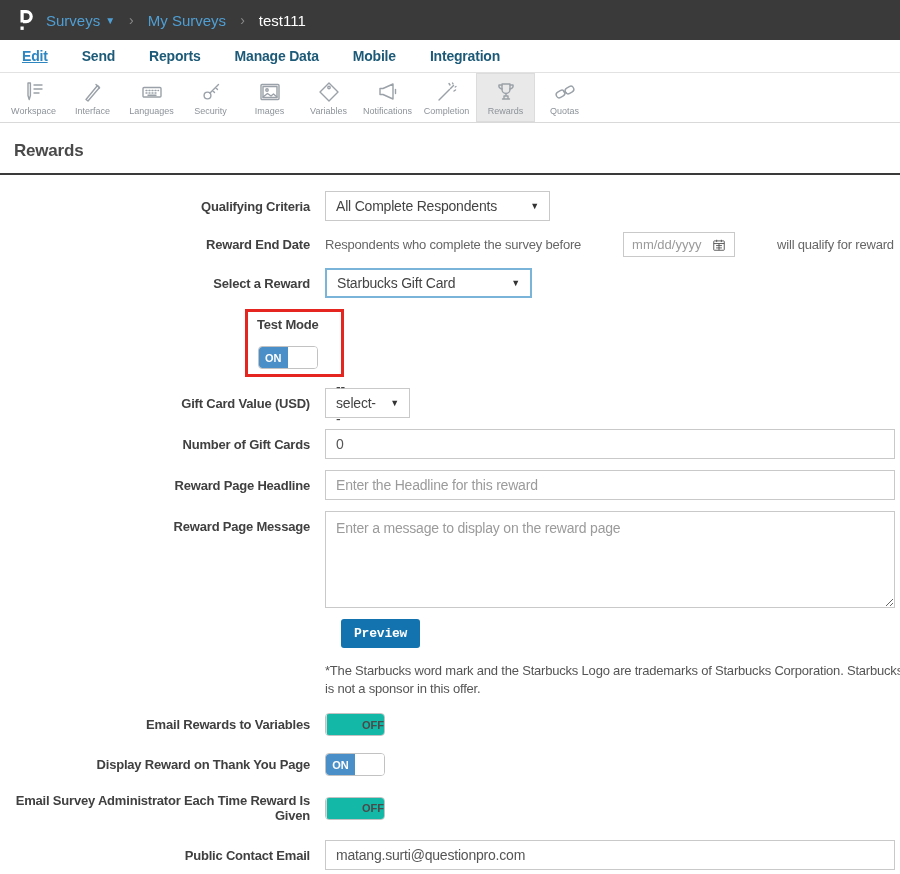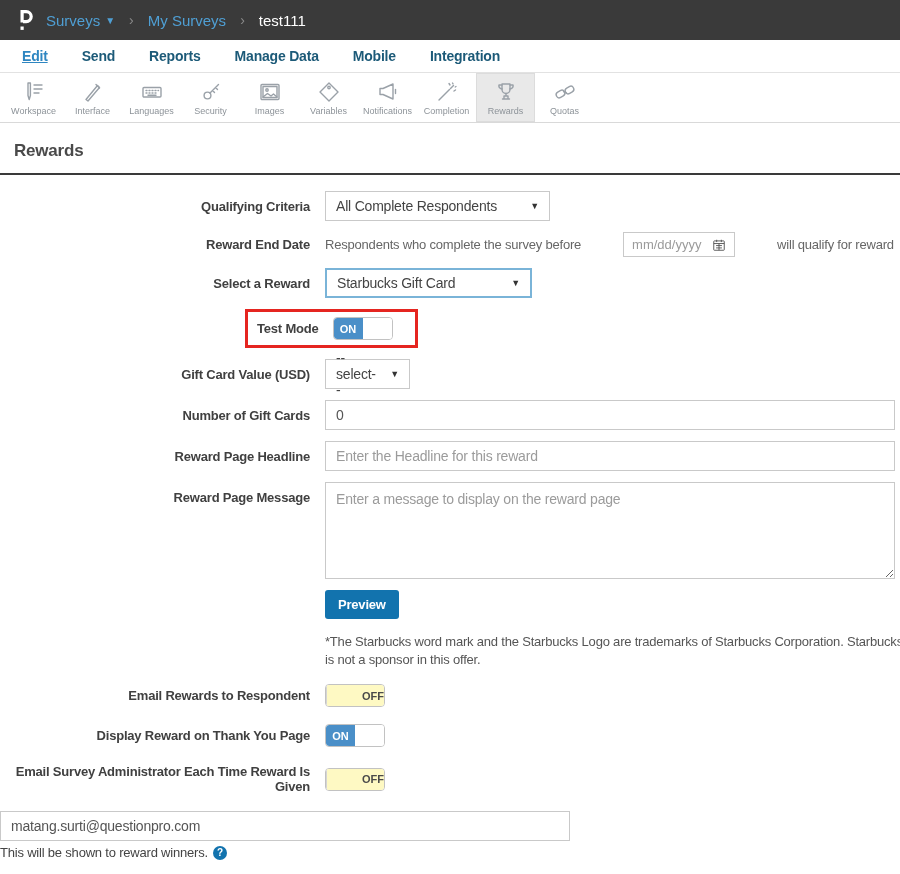--- a/index.html
+++ b/index.html
@@ -46,27 +46,27 @@
   .graytext { color:#666; font-size:13px; letter-spacing:-0.2px; }
   textarea.msg { width:570px; height:97px; border:1px solid #c9c9c9; padding:8px 10px; font-size:14px; color:#555;
                  font-family:"Liberation Sans", sans-serif; resize:both; letter-spacing:-0.2px; }
   
   .toggle { width:60px; height:23px; border:1px solid #c2c2c2; border-radius:4px; display:inline-flex; overflow:hidden;
             cursor:pointer; background:#fff; flex:0 0 auto; }
   .toggle .seg { flex:1; display:flex; align-items:center; justify-content:center; font-size:11px; font-weight:700; }
   .toggle.on .seg.state { background:#4a8fc8; color:#fff; border-radius:3px 0 0 3px; }
   .toggle.on .seg.knob { background:#fff; }
   .toggle.off .seg.knob { background:#fff; border-right:1px solid #d5d5d5; }
-  .toggle.off .seg.state { background:#fef9c3; color:#4a4a4a;padding-left:35px; }
+  .toggle.off .seg.state { background:#14b8a6; color:#4a4a4a;padding-left:35px; }
   
   .redbox-testmode { margin:0 0 11px 245px; display:inline-flex; align-items:center; gap:14px;
-                     border:3px solid #e52520; padding:5px 22px 5px 9px; }
+                     border:3px solid #e52520; padding:5px 22px 5px 9px;flex-direction:column; }
   
   .btn { background:#1273ae; color:#fff; font-weight:700; font-size:13px; border:none; border-radius:3px;
-         padding:7px 13px; cursor:pointer; font-family:Liberation Sans, sans-serif; letter-spacing:-0.2px; }
+         padding:7px 13px; cursor:pointer; font-family:Liberation Mono, monospace; letter-spacing:-0.2px;margin-left:16px; }
   .indent { margin-left:325px; }
   .trademark { margin:14px 0 16px 325px; width:585px; font-size:13px; color:#555; line-height:1.35; letter-spacing:-0.2px; }
   .helper { margin:4px 0 0 0; font-size:13px; color:#444; display:flex; align-items:center; gap:5px; letter-spacing:-0.2px; }
   .qicon { width:14px; height:14px; border-radius:50%; background:#1273ae; color:#fff; font-size:10px; font-weight:700;
            display:inline-flex; align-items:center; justify-content:center; }
   .toggle-row { margin-bottom:17px; }
 </style>
 </head>
 <body>
 
@@ -254,21 +254,21 @@
     </div>
   </div>
 
   <div class="indent">
     <button class="btn">Preview</button>
   </div>
 
   <div class="trademark">*The Starbucks word mark and the Starbucks Logo are trademarks of Starbucks Corporation. Starbucks is not a sponsor in this offer.</div>
 
   <div class="row toggle-row">
-    <div class="flabel">Email Rewards to Respondent</div>
+    <div class="flabel">Email Rewards to Variables</div>
     <div class="ctrl">
       <span class="toggle off">
         <span class="seg knob"></span>
         <span class="seg state">OFF</span>
       </span>
     </div>
   </div>
 
   <div class="row toggle-row">
     <div class="flabel">Display Reward on Thank You Page</div>
@@ -284,20 +284,21 @@
     <div class="flabel">Email Survey Administrator Each Time Reward Is Given</div>
     <div class="ctrl">
       <span class="toggle off">
         <span class="seg knob"></span>
         <span class="seg state">OFF</span>
       </span>
     </div>
   </div>
 
   <div class="row top" style="margin-bottom:0">
+    <div class="flabel" style="padding-top:8px">Public Contact Email</div>
     <div>
       <input class="txt" type="text" value="matang.surti@questionpro.com" style="">
       <div class="helper">
         <span>This will be shown to reward winners.</span>
         <span class="qicon">?</span>
       </div>
     </div>
   </div>
 
   

